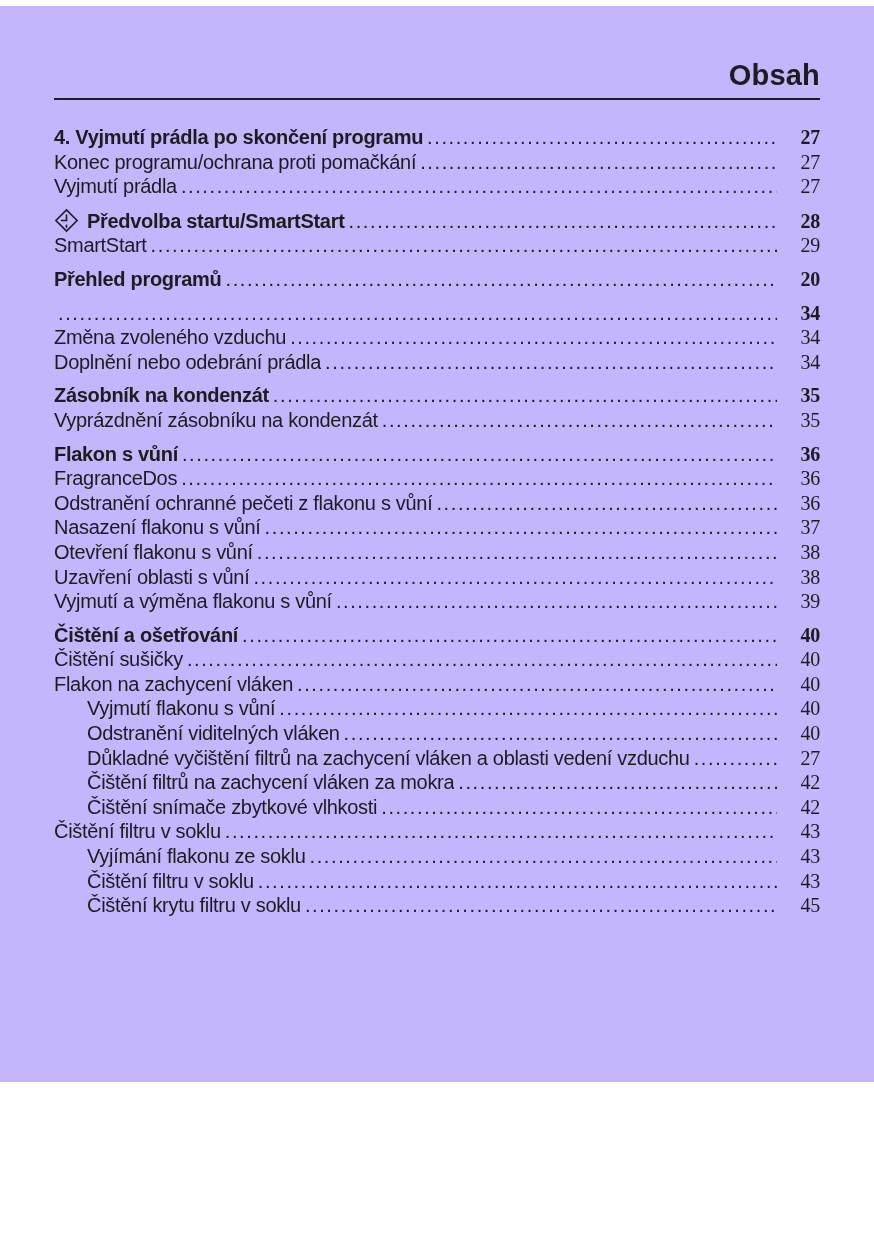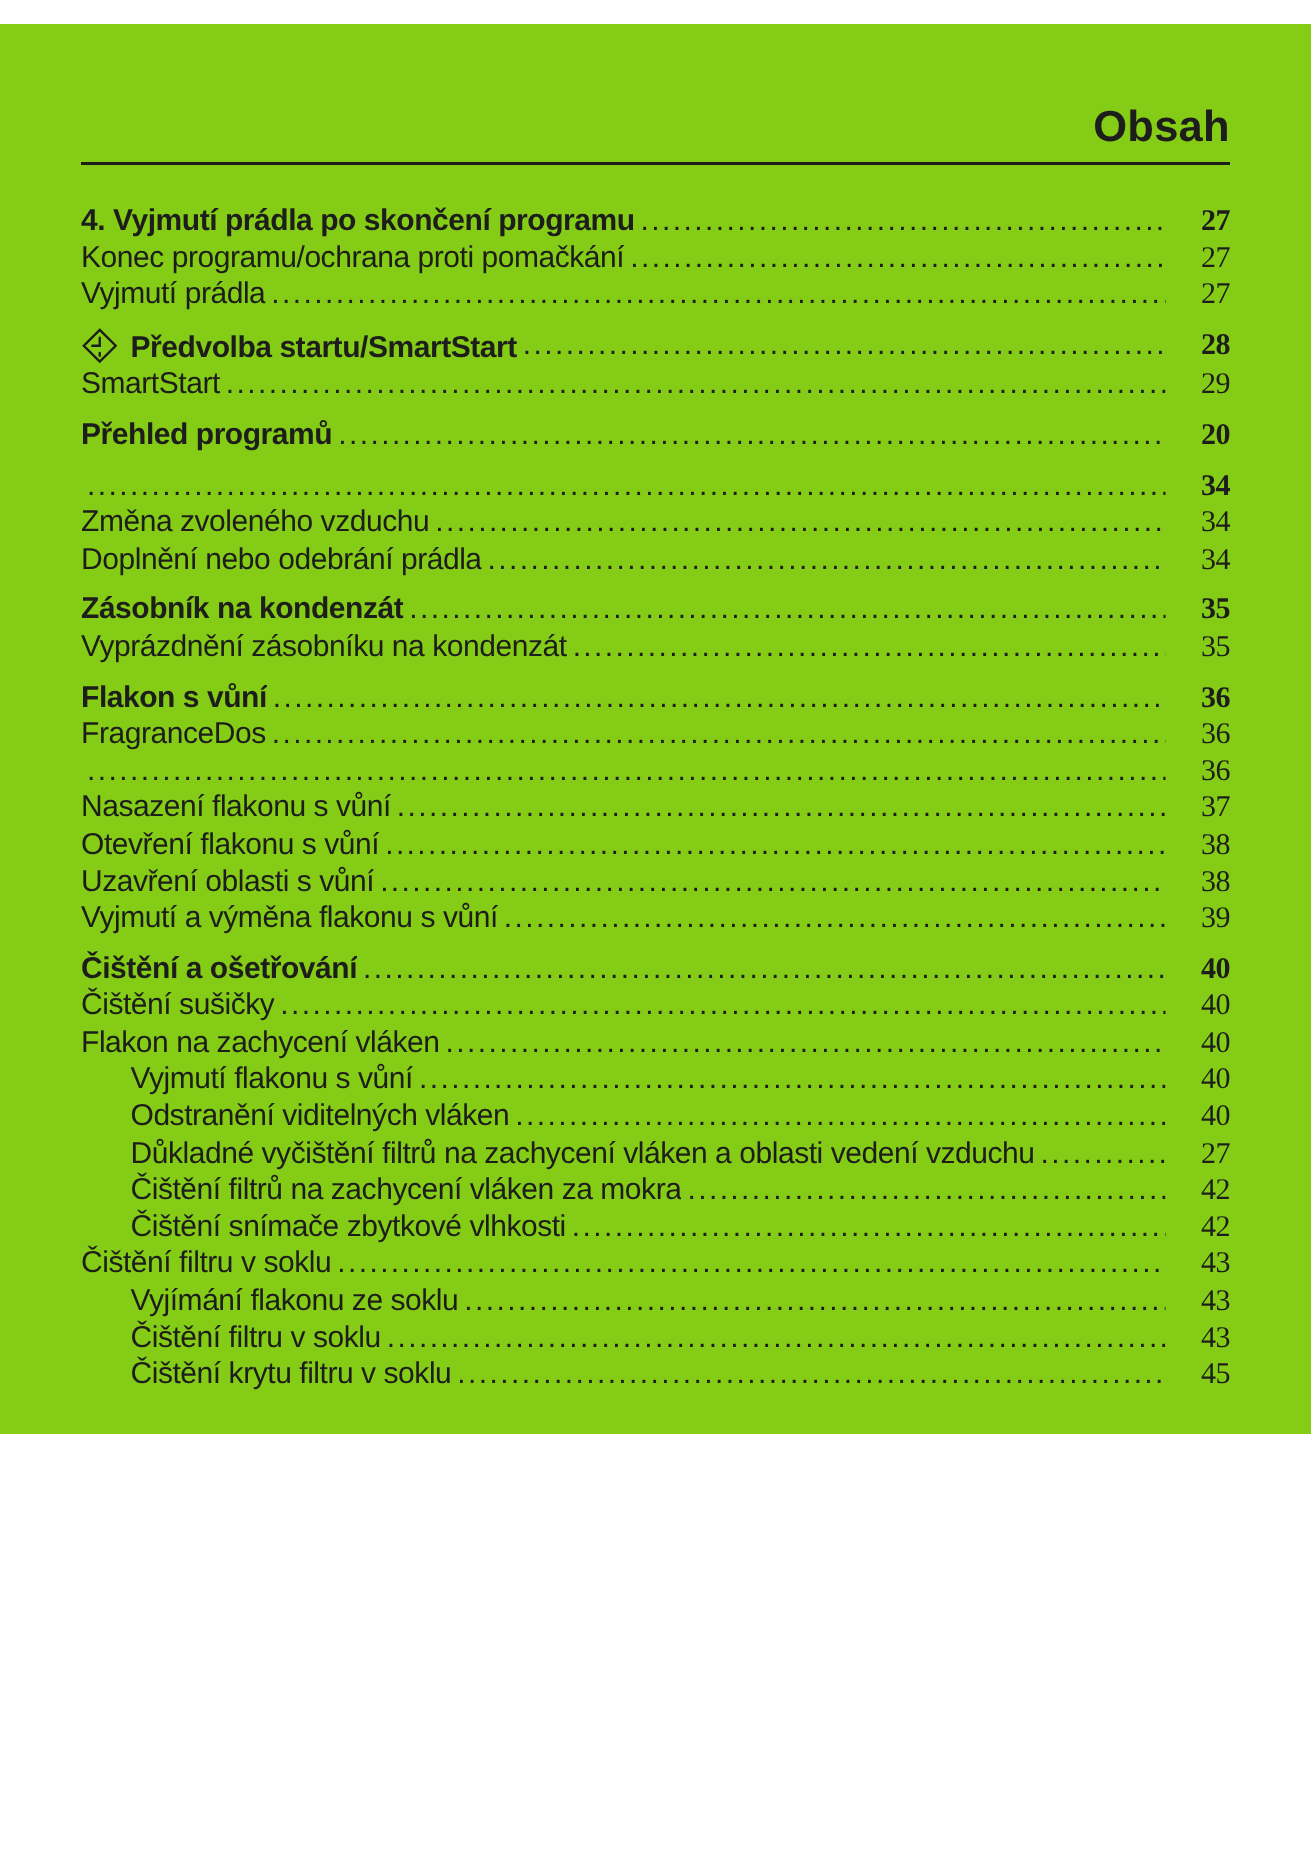--- a/index.html
+++ b/index.html
@@ -3,23 +3,23 @@
 <meta charset="utf-8">
 <style>
   html, body {
     margin: 0;
     padding: 0;
     background: #ffffff;
   }
   .page {
     position: relative;
     width: 874px;
-    height: 940px;
-    margin: 16px auto;
-    background: #84cc16;
+    height: 1076px;
+    margin: 6px auto;
+    background: #c4b5fd;
     box-sizing: border-box;
     padding: 54px 54px 0 54px;
     font-family: "Liberation Sans", "DejaVu Sans", sans-serif;
     color: #1d1d1b;
   }
   .doc-header { text-align: right; }
   .doc-title {
     margin: 0;
     font-size: 29px;
     font-weight: 700;
@@ -34,21 +34,21 @@
   .toc {
     margin-top: 25px;
     font-size: 20px;
     line-height: 24.6px;
     letter-spacing: -0.3px;
   }
   .toc-group { margin-top: 9px; }
   .toc-group:first-child { margin-top: 0; }
   .toc-row {
     display: flex;
-    align-items: flex-start;
+    align-items: flex-end;
     white-space: nowrap;
   }
   .toc-row.indent { padding-left: 33px; }
   .toc-row.bold .toc-label,
   .toc-row.bold .toc-page { font-weight: 700; }
   .toc-label { flex: 0 1 auto; overflow: hidden; }
   .toc-dots {
     flex: 1 1 0;
     min-width: 14px;
     overflow: hidden;
@@ -163,20 +163,21 @@
           <span class="toc-label">Flakon s vůní</span>
           <span class="toc-dots">....................................................................................................................................................................................................................................................................</span>
           <span class="toc-page">36</span>
         </div>
         <div class="toc-row">
           <span class="toc-label">FragranceDos</span>
           <span class="toc-dots">....................................................................................................................................................................................................................................................................</span>
           <span class="toc-page">36</span>
         </div>
         <div class="toc-row">
+          <span class="toc-label">Odstranění ochranné pečeti z flakonu s vůní</span>
           <span class="toc-dots">....................................................................................................................................................................................................................................................................</span>
           <span class="toc-page">36</span>
         </div>
         <div class="toc-row">
           <span class="toc-label">Nasazení flakonu s vůní</span>
           <span class="toc-dots">....................................................................................................................................................................................................................................................................</span>
           <span class="toc-page">37</span>
         </div>
         <div class="toc-row">
           <span class="toc-label">Otevření flakonu s vůní</span>

